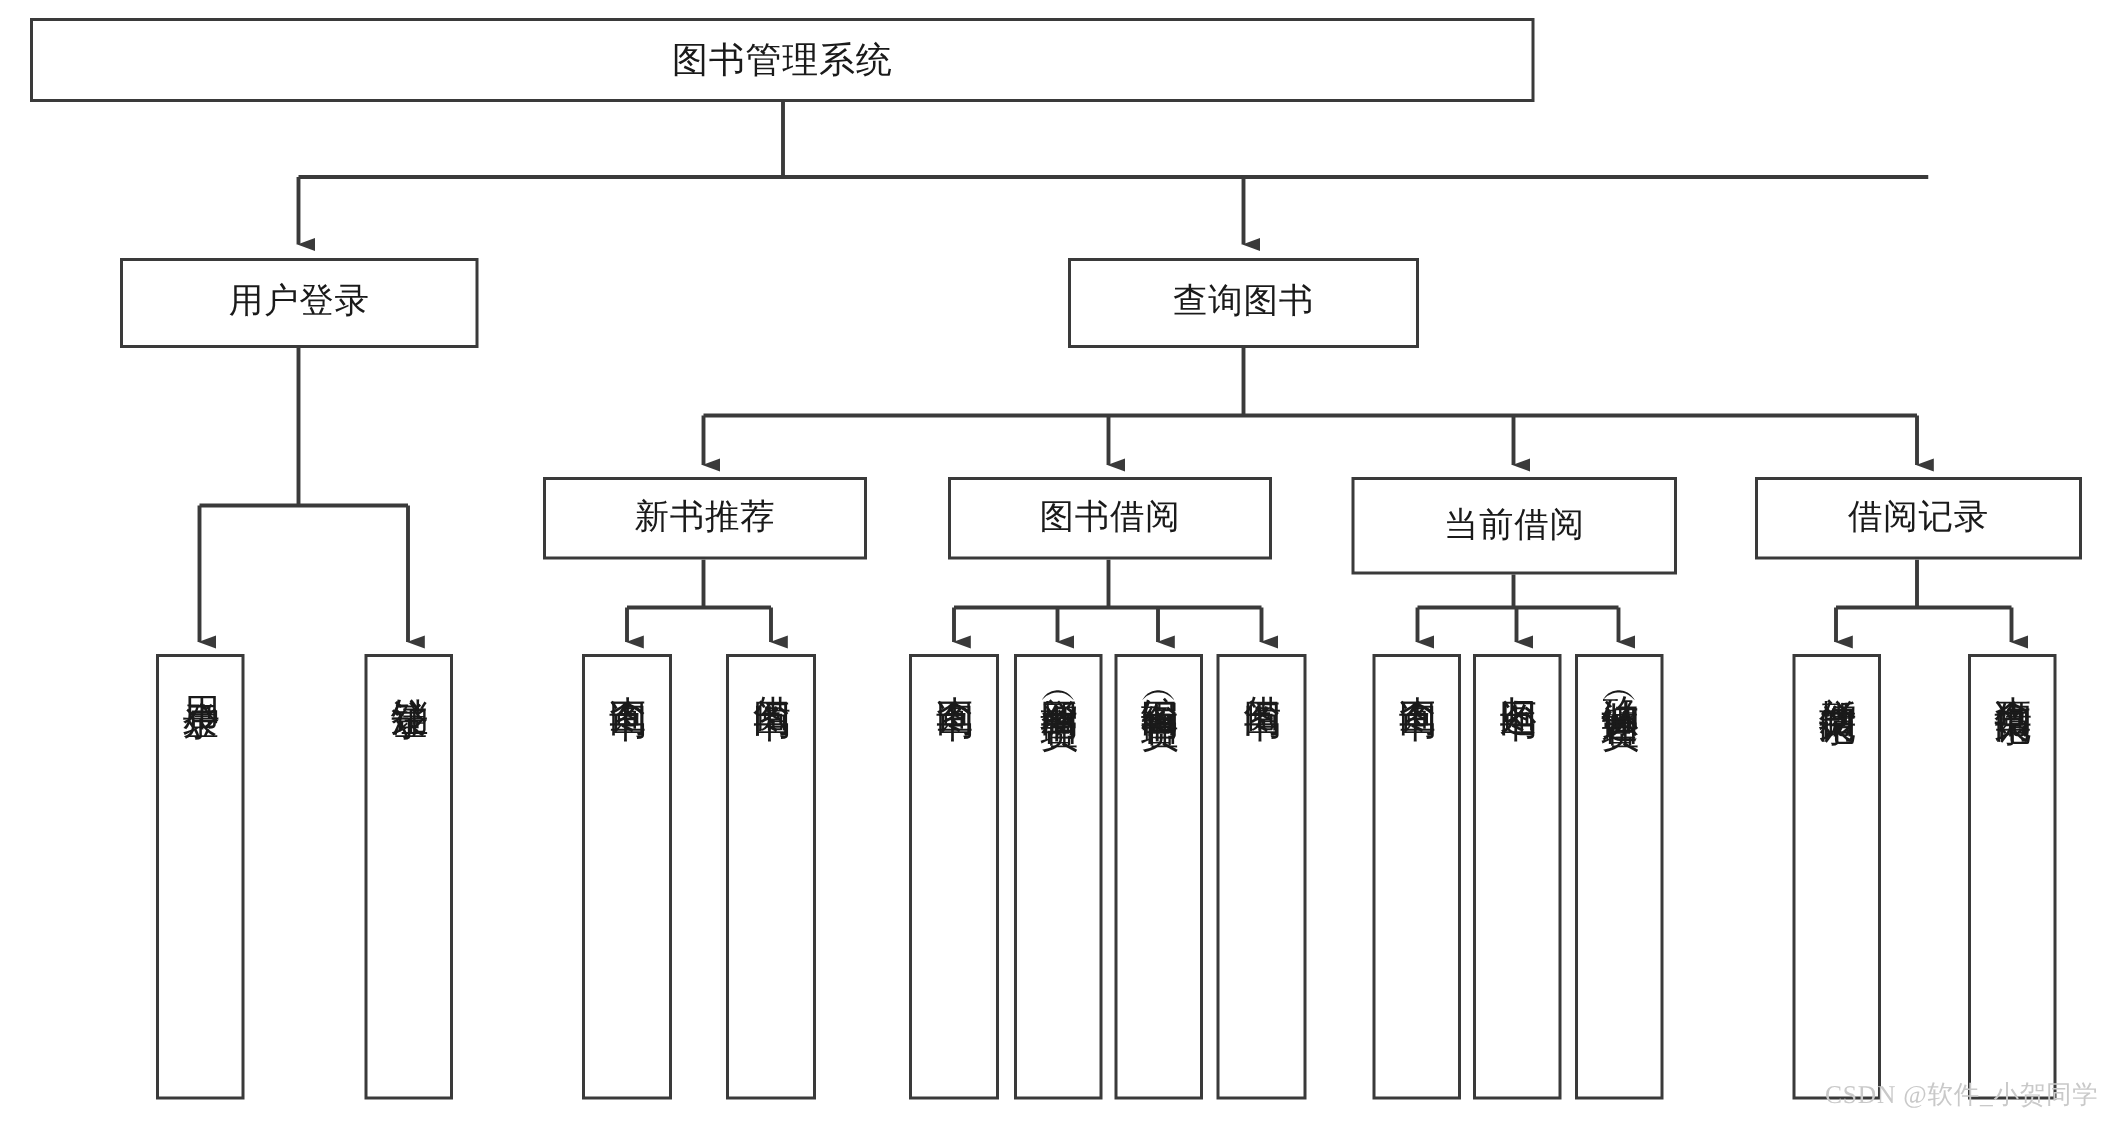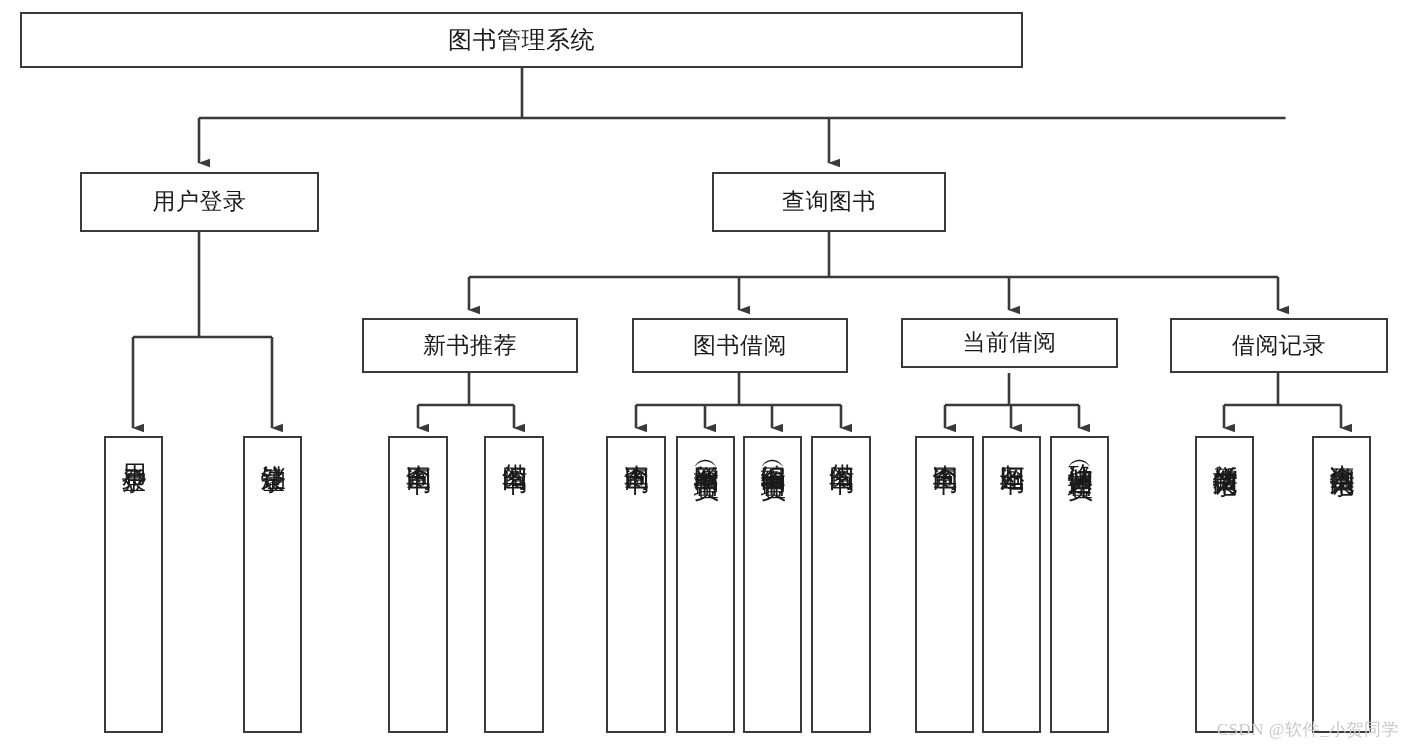--- a/index.html
+++ b/index.html
@@ -138,21 +138,21 @@
   <div class="node h" style="left:712px; top:172px; width:234px; height:60px;">
     <span class="label">查询图书</span>
   </div>
 
   <div class="node h" style="left:632px; top:318px; width:216px; height:55px;">
     <span class="label">图书借阅</span>
   </div>
   <div class="node h" style="left:362px; top:318px; width:216px; height:55px;">
     <span class="label">新书推荐</span>
   </div>
-  <div class="node h" style="left:901px; top:318px; width:217px; height:50px;">
+  <div class="node h" style="left:901px; top:318px; width:217px; height:65px;">
     <span class="label">当前借阅</span>
   </div>
   <div class="node h" style="left:1170px; top:318px; width:218px; height:55px;">
     <span class="label">借阅记录</span>
   </div>
 
   <div class="node v" style="left:104px; top:436px; width:59px; height:297px;">
     <span class="label">用户登录</span>
   </div>
   <div class="node v" style="left:243px; top:436px; width:59px; height:297px;">

